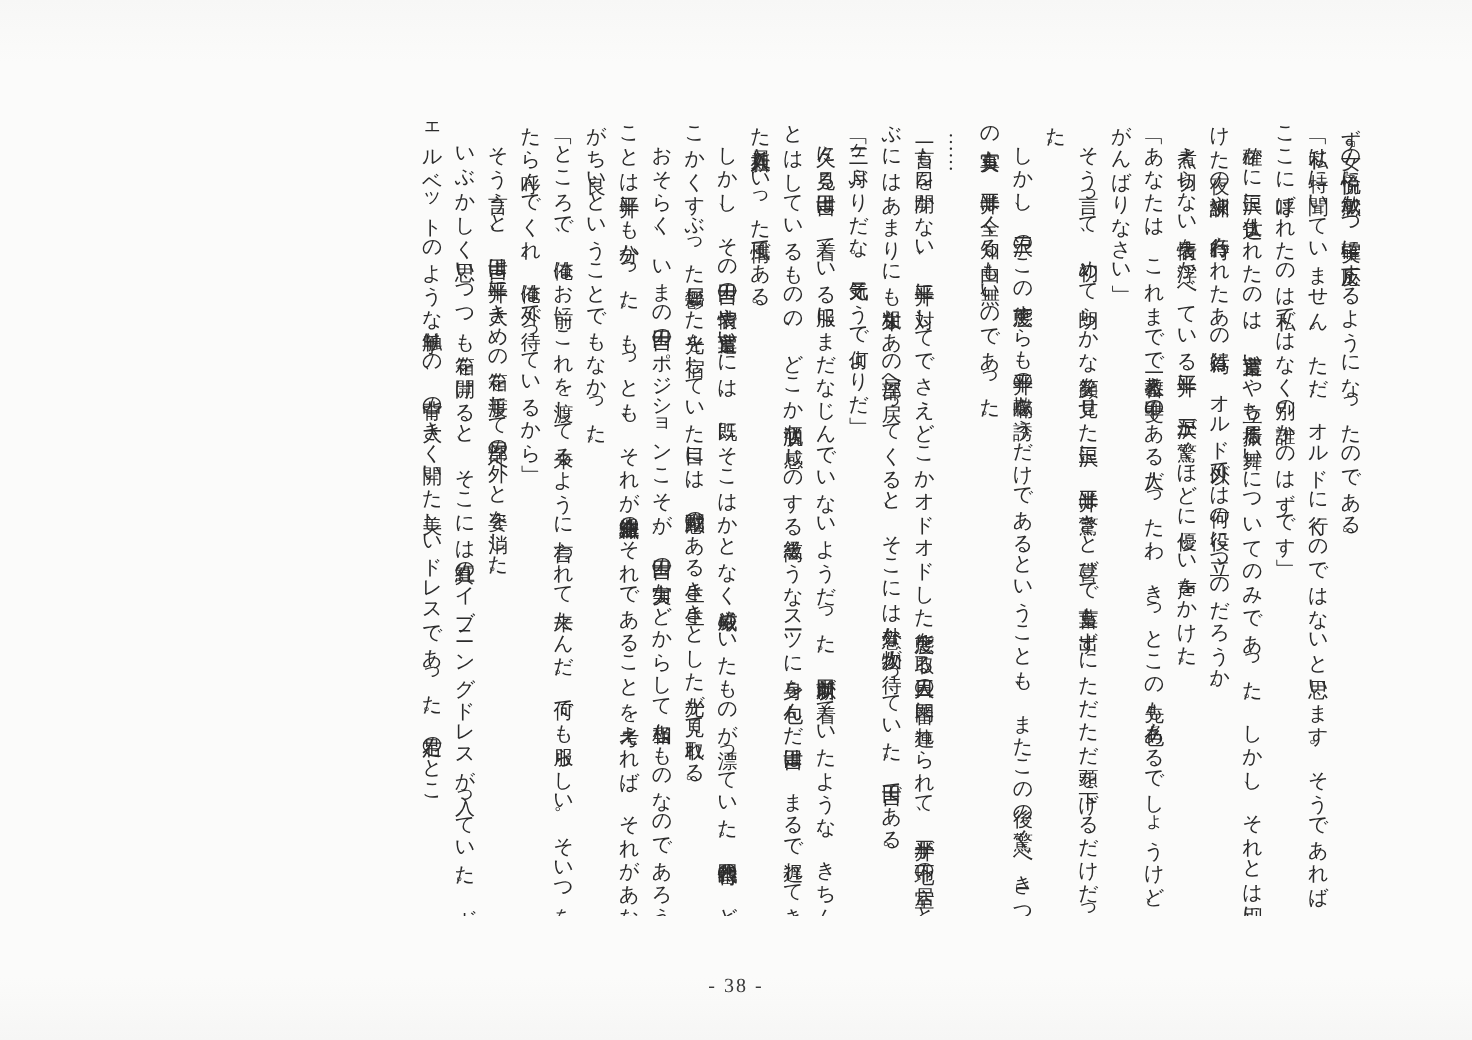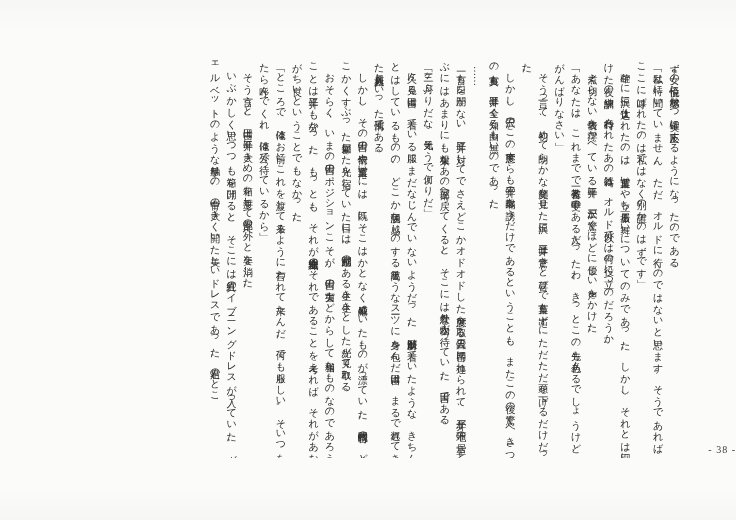--- a/index.html
+++ b/index.html
@@ -37,22 +37,22 @@
     margin: 0;
     padding: 0;
   }
   .para        { text-indent: 1em; }
   .no-indent   { text-indent: 0; }
   .scene-break { text-indent: 1em; margin-left: 31px; }
   .page-number {
     position: absolute;
     left: 0;
     right: 0;
-    top: 444px;
-    text-align: right;
+    top: 488px;
+    text-align: center;
     font-size: 10px;
     letter-spacing: 1px;
     color: #3a3a3a;
   }
 </style>
 </head>
 <body>
 
 <div class="book-page">
 

